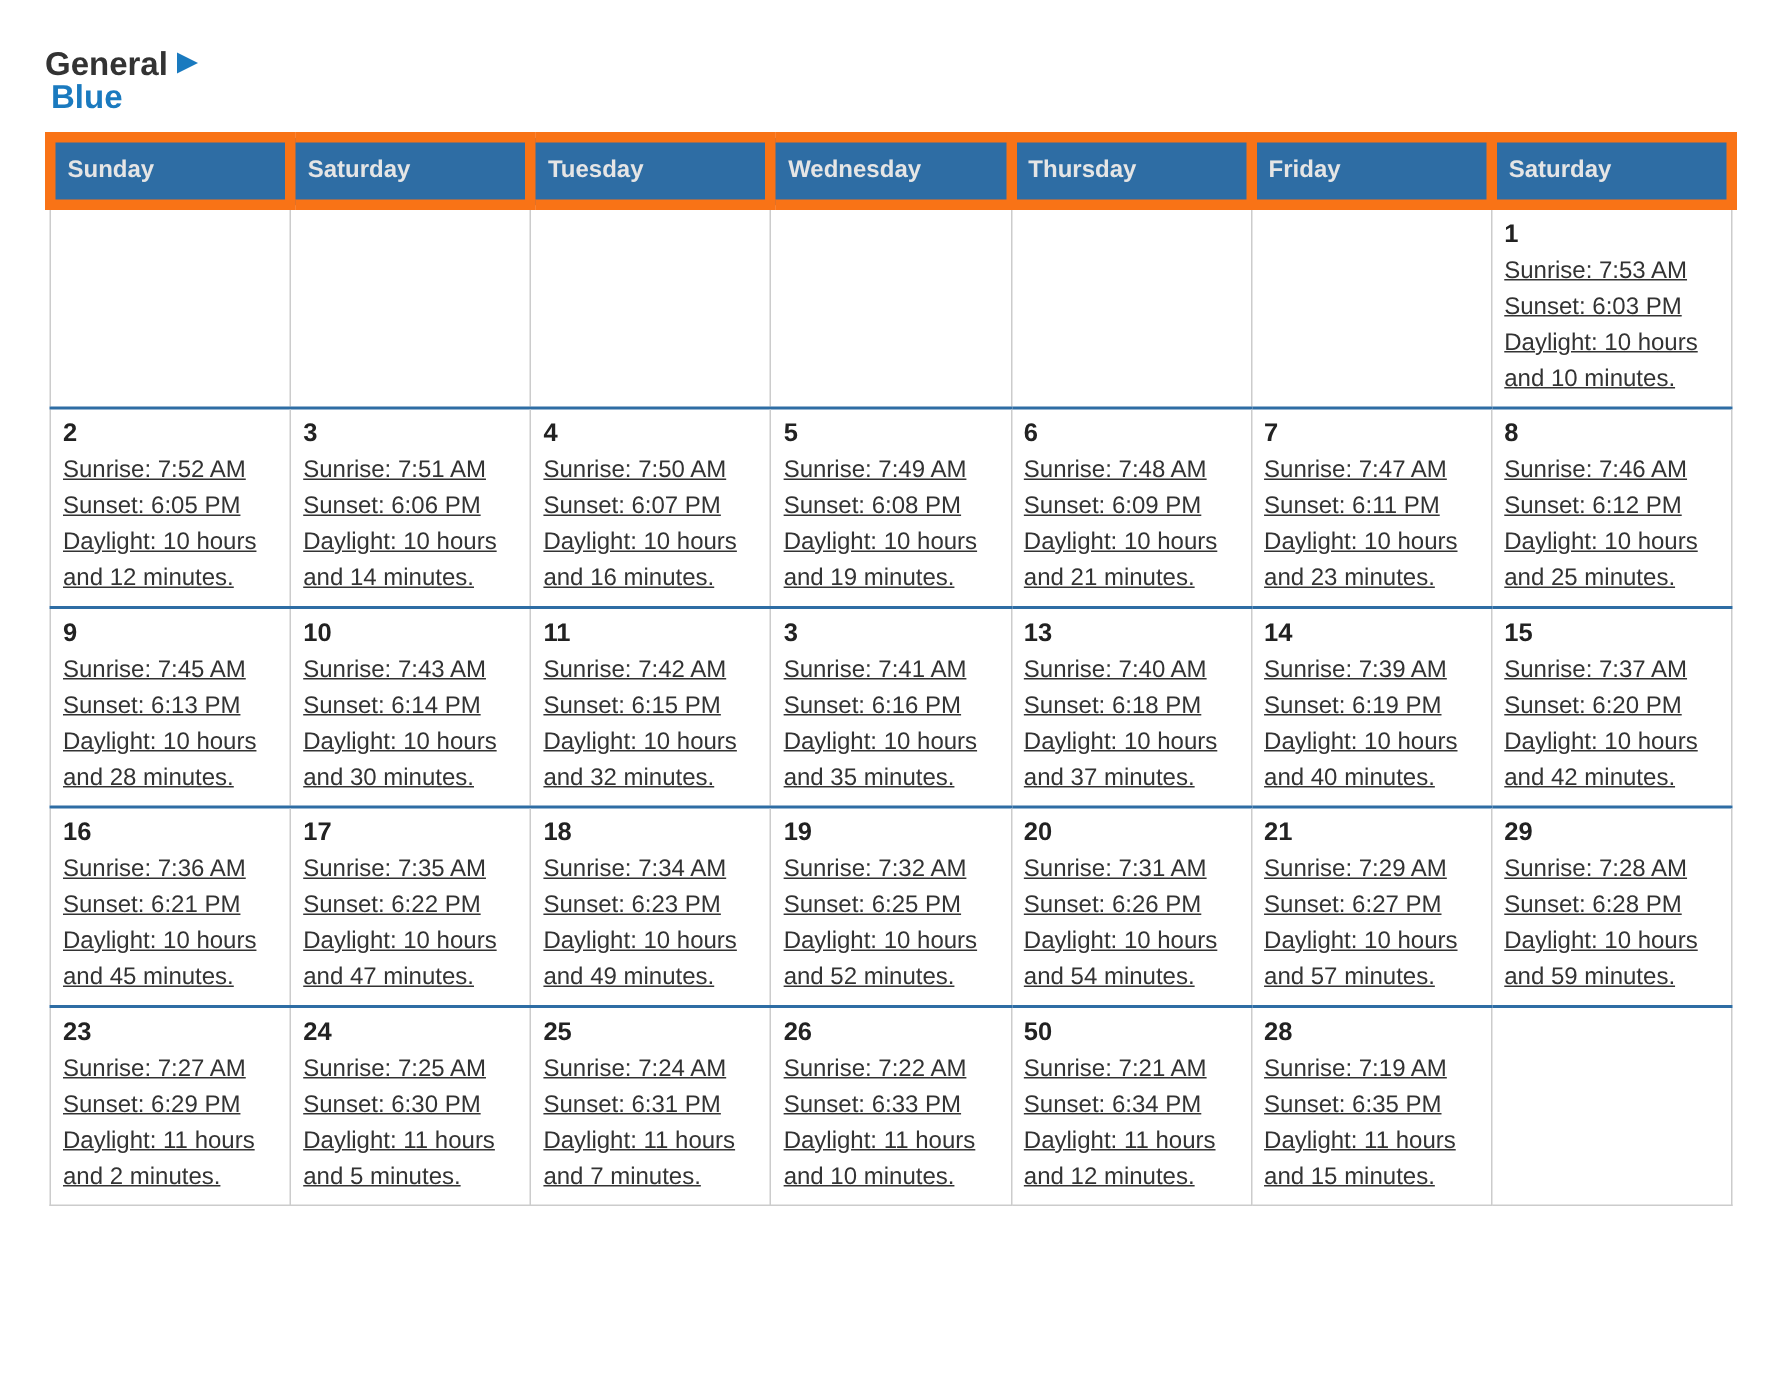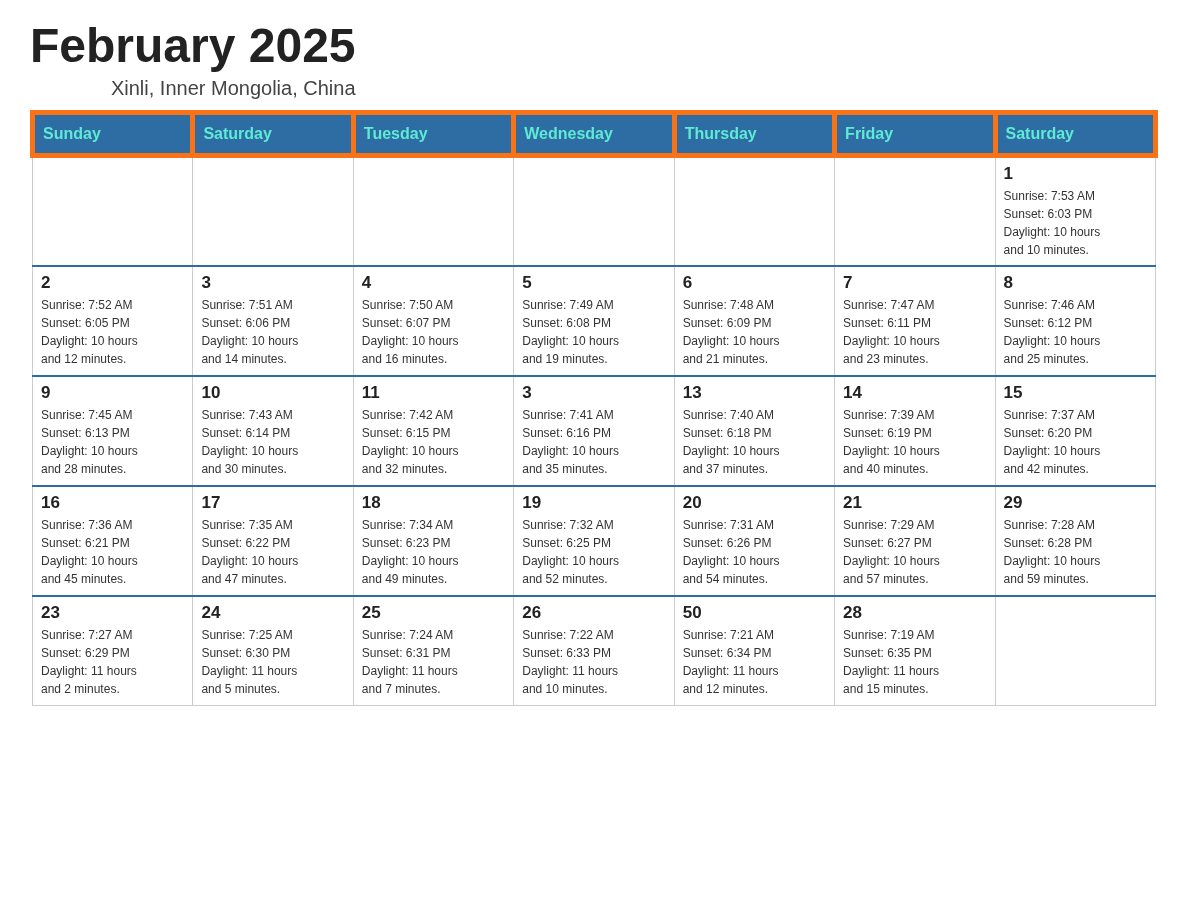--- a/index.html
+++ b/index.html
@@ -40,61 +40,69 @@
       color: #444;
       margin-top: 4px;
     }
     .calendar {
       width: 100%;
       border-collapse: collapse;
       margin-top: 10px;
     }
     .calendar th {
       background-color: #2e6da4;
-      color: #5eead4;
+      color: #e5e5e5;
       font-size: 16px;
       font-weight: bold;
       padding: 10px 8px;
       text-align: left;
-      border: 5px solid #f97316;
+      border: 7px solid #f97316;
     }
     .calendar td {
       border: 1px solid #ccc;
       vertical-align: top;
       padding: 6px 8px;
       width: 14.28%;
       min-height: 110px;
       height: 110px;
     }
     .day-number {
       font-size: 17px;
       font-weight: bold;
       color: #222;
       display: block;
       margin-bottom: 3px;
     }
     .day-info {
-      font-size: 12px;
+      font-size: 16px;
       color: #333;
       line-height: 1.5;
+      text-decoration: underline;
     }
     .empty-cell {
       background: #fff;
     }
     .row-divider td {
       border-top: 2px solid #2e6da4;
     }
   </style>
 </head>
 <body>
 
 <div class="header">
-  <div class="title-block">
-    <div class="month-title">February 2025</div>
-    <div class="location">Xinli, Inner Mongolia, China</div>
+  <div class="logo">
+    <div style="display:flex; flex-direction:column; align-items:flex-start;">
+      <div style="display:flex; align-items:center;">
+        <span class="logo-text">General</span>
+        <svg width="22" height="22" viewBox="0 0 22 22" style="margin-left:2px; margin-top:-2px;">
+          <polygon points="4,4 18,11 4,18" fill="#1a7abf"></polygon>
+        </svg>
+      </div>
+      <span class="logo-text" style="color:#1a7abf; margin-top:-4px; margin-left:4px;">Blue</span>
+    </div>
   </div>
 </div>
 
 <table class="calendar">
   <thead>
     <tr>
     <th>Sunday</th>
         <th>Saturday</th>
         <th>Tuesday</th>
         <th>Wednesday</th>

